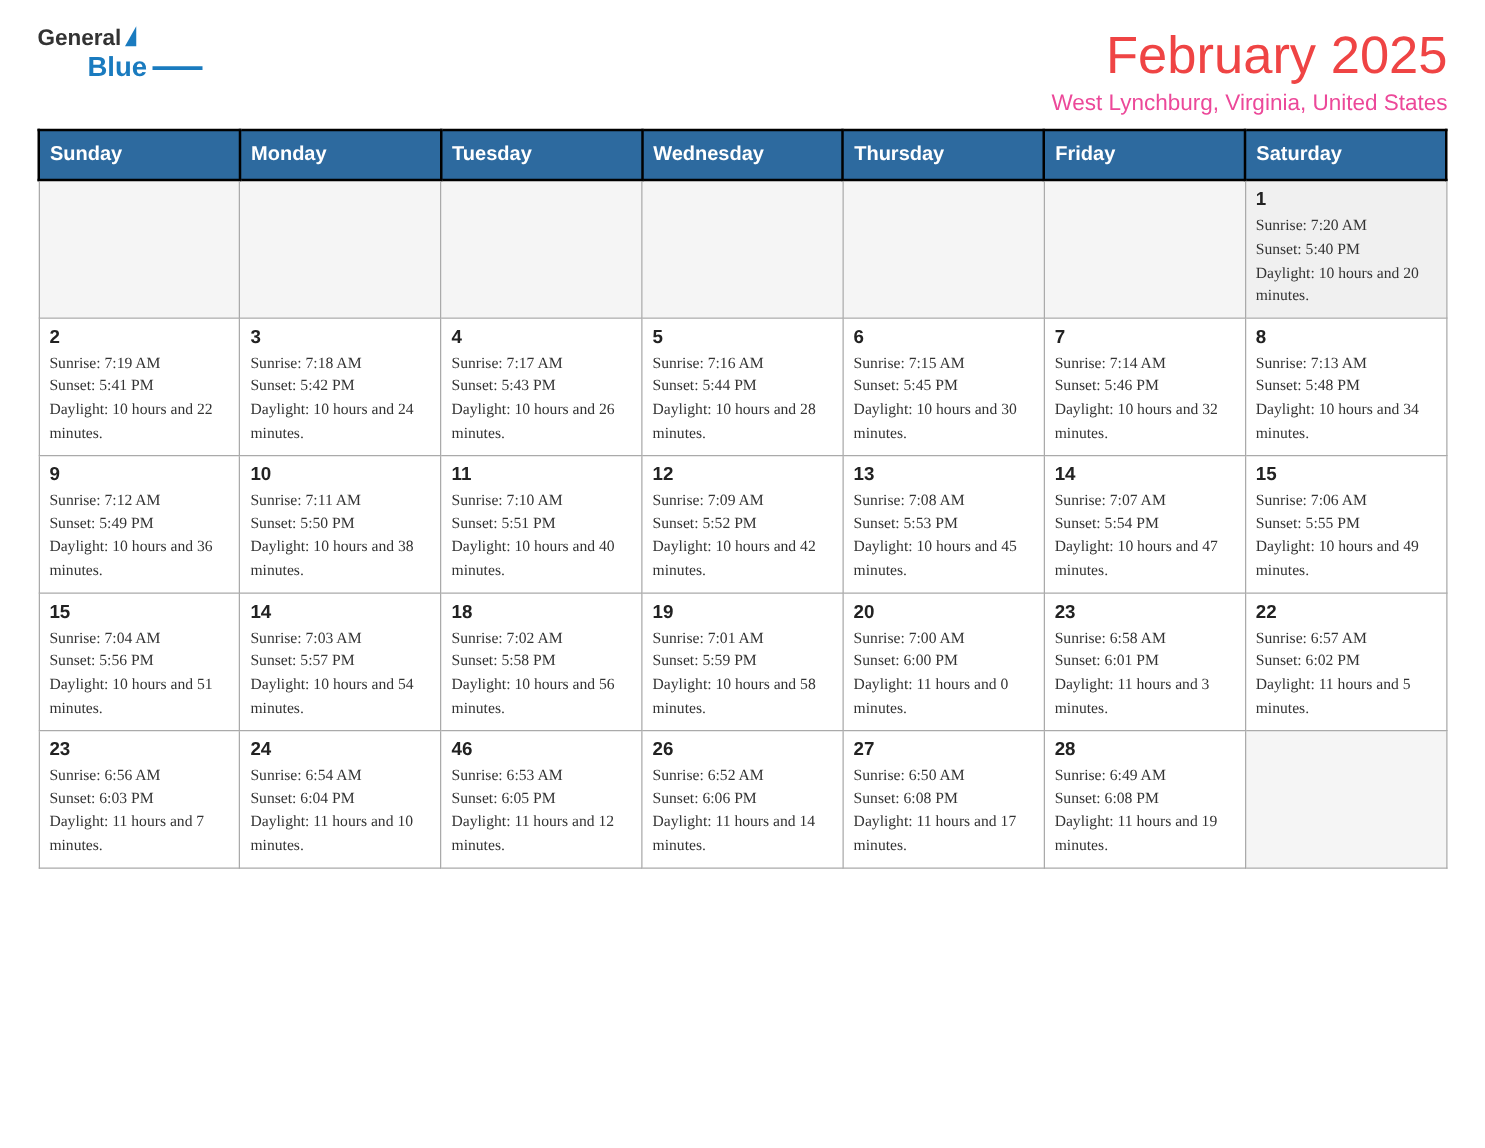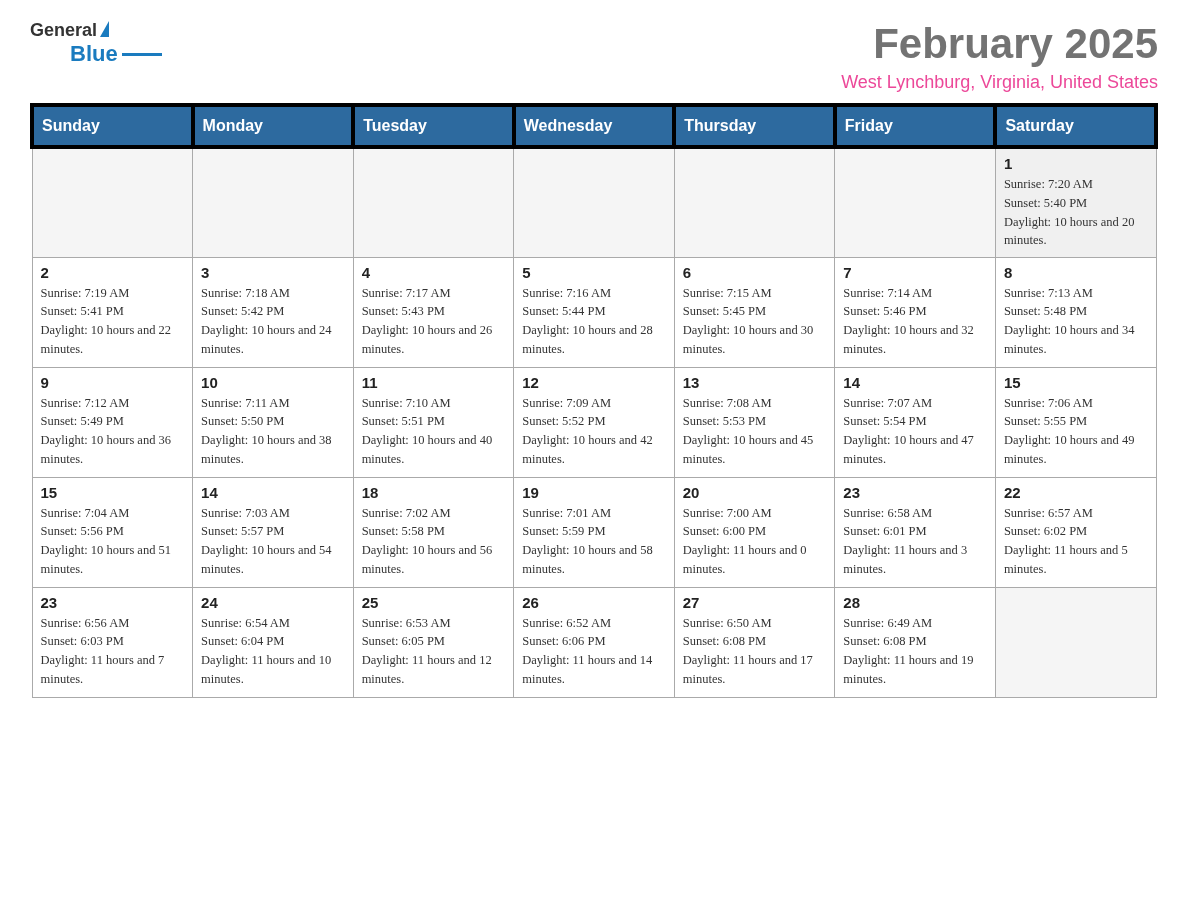--- a/index.html
+++ b/index.html
@@ -32,41 +32,41 @@
       color: #1a7bbf;
       font-size: 22px;
       font-weight: bold;
       margin-left: 40px;
     }
     .title-block {
       text-align: right;
     }
     .month-year {
       font-size: 42px;
-      font-weight: bold;
-      color: #737373;
+      font-weight: normal;
+      color: #ef4444;
     }
     .location {
       font-size: 18px;
       color: #ec4899;
       margin-top: 4px;
     }
     .calendar {
       width: 100%;
       border-collapse: collapse;
       margin-top: 10px;
     }
     .calendar th {
       background: #2d6a9f;
       color: #fff;
       padding: 10px 8px;
       font-size: 16px;
       font-weight: bold;
       text-align: left;
-      border: 4px solid #000000;
+      border: 2px solid #000000;
     }
     .calendar td {
       border: 1px solid #aaa;
       vertical-align: top;
       padding: 6px 8px;
       width: calc(100% / 7);
       height: 110px;
       font-size: 13px;
       color: #333;
       background: #fff;
@@ -226,21 +226,21 @@
       <tr>
         <td>
           <span class="day-number">23</span>
           <div class="day-info">Sunrise: 6:56 AM<br>Sunset: 6:03 PM<br>Daylight: 11 hours and 7 minutes.</div>
         </td>
         <td>
           <span class="day-number">24</span>
           <div class="day-info">Sunrise: 6:54 AM<br>Sunset: 6:04 PM<br>Daylight: 11 hours and 10 minutes.</div>
         </td>
         <td>
-          <span class="day-number">25</span>
+          <span class="day-number">46</span>
           <div class="day-info">Sunrise: 6:53 AM<br>Sunset: 6:05 PM<br>Daylight: 11 hours and 12 minutes.</div>
         </td>
         <td>
           <span class="day-number">26</span>
           <div class="day-info">Sunrise: 6:52 AM<br>Sunset: 6:06 PM<br>Daylight: 11 hours and 14 minutes.</div>
         </td>
         <td>
           <span class="day-number">27</span>
           <div class="day-info">Sunrise: 6:50 AM<br>Sunset: 6:08 PM<br>Daylight: 11 hours and 17 minutes.</div>
         </td>

